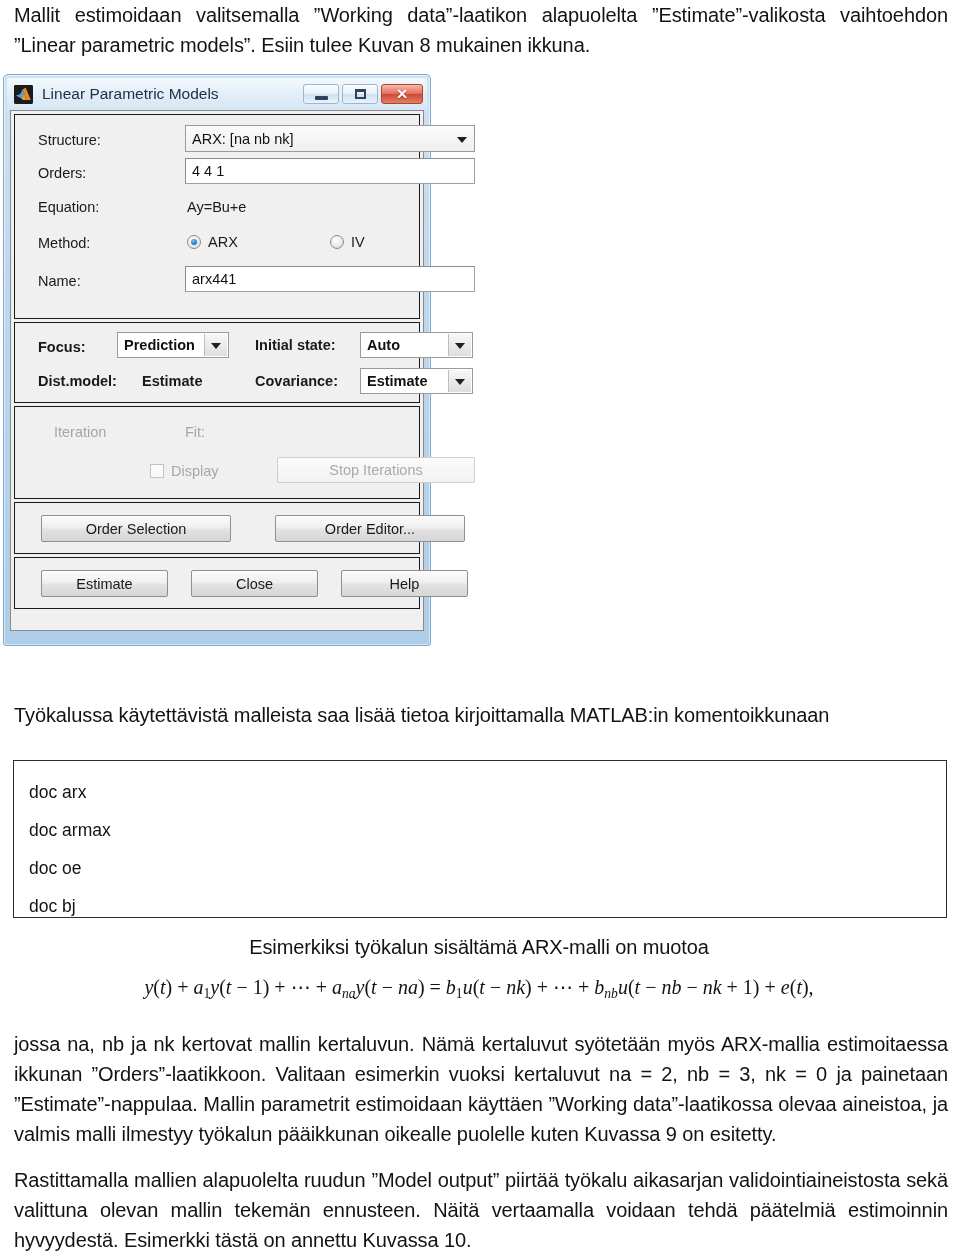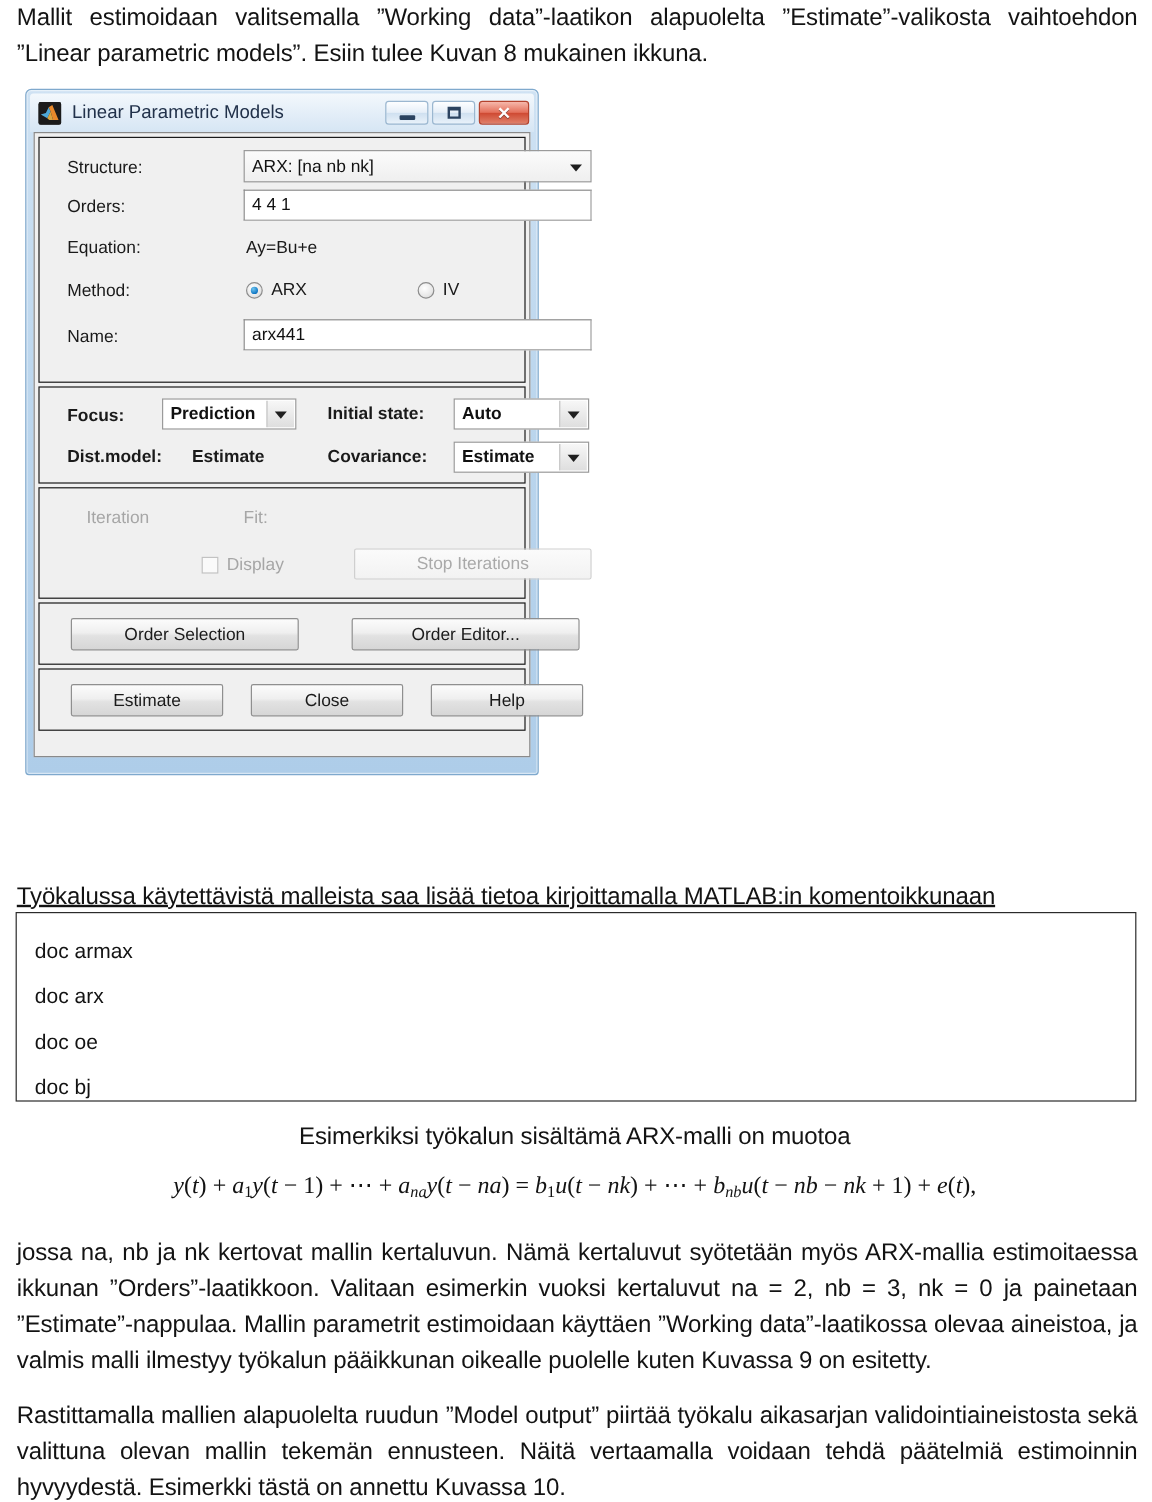--- a/index.html
+++ b/index.html
@@ -36,21 +36,21 @@
   .para.nojust { text-align: left; }
 
   #intro-para {
     position: absolute;
     left: 14px; top: 0px; width: 934px;
   }
 
   
   #dialog-figure {
     position: absolute;
-    left: 21px;
+    left: 3px;
     top: 74px;
     width: 428px;
     height: 572px;
   }
   .win-frame {
     position: absolute;
     inset: 0;
     background: linear-gradient(180deg,#cfe2f3 0%, #bdd7ee 40%, #aecde9 100%);
     border: 1px solid #7fa9cd;
     border-radius: 5px 5px 3px 3px;
@@ -224,21 +224,21 @@
     position: absolute;
     left: 14px; top: 668px; width: 900px;
     font-size: 14.5px;
     font-weight: bold;
     color: #4f81bd;
     letter-spacing: -0.15px;
   }
 
   #lead-para {
     position: absolute;
-    left: 14px; top: 732px; width: 930px; text-decoration: underline;
+    left: 14px; top: 700px; width: 930px;
   }
 
   
   #code-box {
     position: absolute;
     left: 13px; top: 760px; width: 934px; height: 158px;
     border: 1px solid #2b2b2b;
     box-sizing: border-box;
     background: #ffffff;
     padding: 12px 0 0 15px;
@@ -398,22 +398,22 @@
         </div>
 
       </div>
     </div>
   </div>
 
 
   <p id="lead-para" class="para nojust">Työkalussa käytettävistä malleista saa lisää tietoa kirjoittamalla MATLAB:in komentoikkunaan</p>
 
   <div id="code-box">
+    <div class="codeline">doc arx</div>
     <div class="codeline">doc armax</div>
-    <div class="codeline">doc arx</div>
     <div class="codeline">doc oe</div>
     <div class="codeline">doc bj</div>
   </div>
 
   <p id="example-line" class="para nojust">Esimerkiksi työkalun sisältämä ARX-malli on muotoa</p>
 
   <div id="arx-equation">
     <span class="mi">y</span><span class="mo">(</span><span class="mi">t</span><span class="mo">)</span>
     <span class="mo">+</span>
     <span class="mi">a</span><sub>1</sub><span class="mi">y</span><span class="mo">(</span><span class="mi">t</span>

